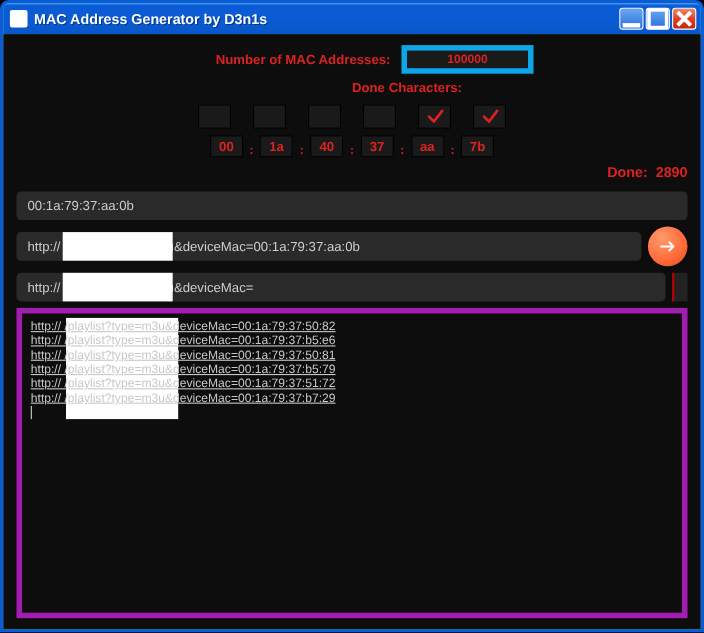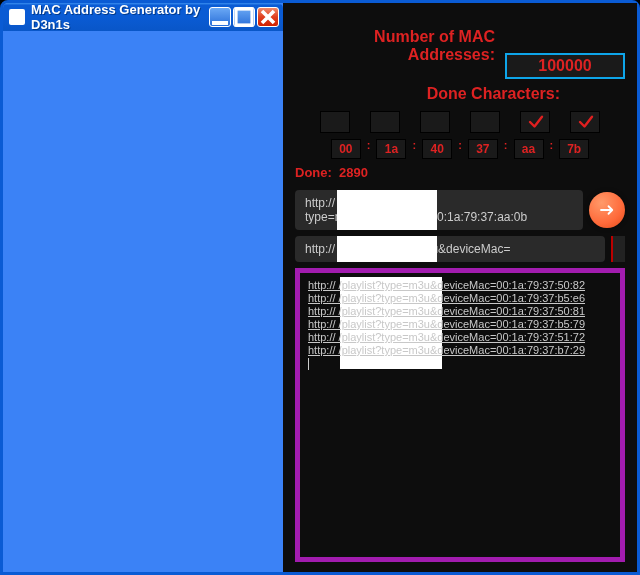--- a/index.html
+++ b/index.html
@@ -9,23 +9,23 @@
     background: #000;
     font-family: Tahoma, Arial, sans-serif;
     font-size: 11px;
     overflow: hidden;
   }
   .window {
     width: 640px;
     height: 575px;
     border: 3px solid #0a5bd4;
     border-radius: 8px 8px 0 0;
-    background: #3b82f6;
+    background: #5eead4;
     display: flex;
-    flex-direction: row;
+    flex-direction: column;
   }
   .titlebar {
     height: 28px;
     background: linear-gradient(to bottom, #3a8ef0 0%, #0a5bd4 8%, #0a5bd4 50%, #0956c8 100%);
     display: flex;
     align-items: center;
     padding: 0 4px;
     color: #fff;
     font-weight: bold;
     font-size: 13px;
@@ -52,58 +52,57 @@
     background: linear-gradient(to bottom, #f08a6a 0%, #e04020 50%, #d02000 100%);
   }
   .client {
     flex: 1;
     background: #0d0d0d;
     padding: 10px 12px;
     display: flex;
     flex-direction: column;
   }
   .row { display: flex; align-items: center; justify-content: center; margin-bottom: 6px; gap: 10px; }
-  .label-red { color: #d22; font-weight: bold; font-size: 16px; text-align: right; }
+  .label-red { color: #d22; font-weight: bold; font-size: 12px; text-align: right; }
   .valbox {
     background: #1a1a1a;
-    border: 2px solid #0ea5e9;
+    border: 5px solid #0ea5e9;
     padding: 2px 18px;
     color: #d22;
     font-weight: bold;
-    font-size: 16px;
+    font-size: 11px;
     min-width: 120px;
     text-align: center;
-    margin-top: 40px;
   }
   .lockrow { display: flex; justify-content: center; gap: 6px; margin: 2px 0; }
   .lockbox {
     width: 30px; height: 22px;
     background: #1a1a1a;
     border: 1px solid #000;
     position: relative;
   }
   .locksep { color:#d22; width:8px; visibility:hidden; }
   .check {
     position: absolute; top: 1px; left: 6px;
     width: 18px; height: 18px;
   }
   .check svg { width:18px; height:18px; }
-  .macrow { display: flex; justify-content: center; align-items: flex-start; gap: 6px; margin: 4px 0 6px; }
+  .macrow { display: flex; justify-content: center; align-items: flex-end; gap: 6px; margin: 4px 0 6px; }
   .macseg {
     width: 30px; height: 20px;
     background: #1a1a1a;
     border: 1px solid #000;
     color: #d22;
     font-weight: bold;
     text-align: center;
     line-height: 18px;
     font-size: 12px;
   }
   .macsep { color: #d22; font-weight: bold; }
-  .done { color: #d22; font-weight: bold; text-align: left; font-size: 13px; margin-bottom: 10px; }
+  .done { color: #d22; font-weight: bold; text-align: right; font-size: 13px; margin-bottom: 10px; }
   .field {
     background: #2a2a2a;
     color: #ccc;
     padding: 6px 10px;
     border-radius: 4px;
     font-size: 12px;
     margin-bottom: 6px;
     position: relative;
   }
   .fieldwrap { display:flex; align-items:center; gap:6px; margin-bottom:6px; }
@@ -227,20 +226,23 @@
         <div class="macseg">aa</div>
         <span class="macsep">:</span>
         <div class="macseg">7b</div>
       </div>
 
     <div class="done">
       <span>Done:</span>
       &nbsp;<span>2890</span>
     </div>
 
+    <div class="field">
+      <span>00:1a:79:37:aa:0b</span>
+    </div>
 
     <div class="fieldwrap">
       <div class="field">
         <span>http://               /playlist?type=m3u&amp;deviceMac=00:1a:79:37:aa:0b</span>
         <div class="redact" style="left:42px;width:100px"></div>
       </div>
       <div class="gobtn">
         <svg viewBox="0 0 24 24">
           <path d="M4 12 H18 M14 7 L19 12 L14 17" stroke="#fff" stroke-width="2.4" fill="none" stroke-linecap="round" stroke-linejoin="round"></path>
         </svg>

